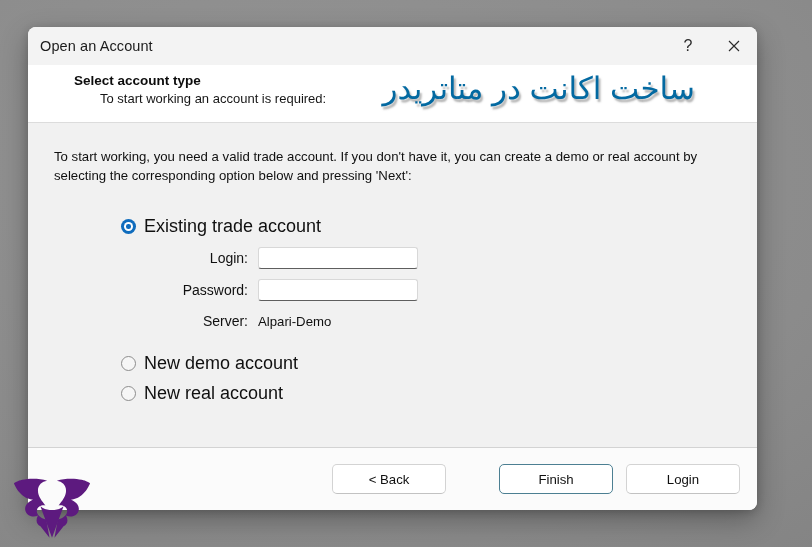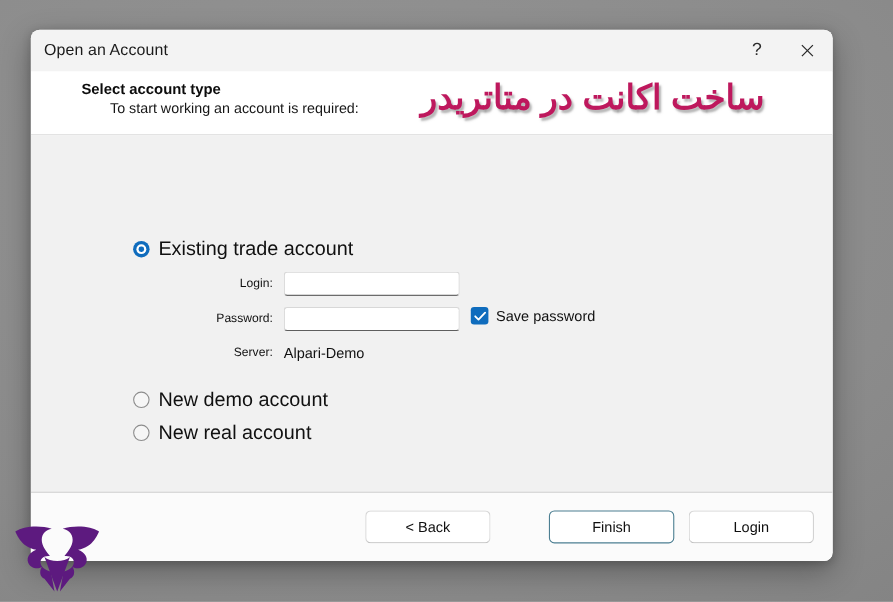--- a/index.html
+++ b/index.html
@@ -99,22 +99,22 @@
     top: 26px;
     font-size: 13px;
     color: #161616;
     white-space: nowrap;
   }
   #farsi-overlay {
     position: absolute;
     right: 62px;
     top: 3px;
     font-size: 31px;
-    font-weight: bold;
-    color: #be185d;
+    font-weight: normal;
+    color: #0369a1;
     direction: rtl;
     white-space: nowrap;
     line-height: 1.35;
     text-shadow: 2px 3px 2px rgba(120,120,120,0.55);
     letter-spacing: -0.5px;
   }
 
   
   #dialog-body {
     flex: 1 1 auto;
@@ -191,21 +191,21 @@
     display: flex;
     align-items: center;
   }
   #field-login    { left: 140px; top: 124px; }
   #field-password { left: 140px; top: 156px; }
   #field-server   { left: 140px; top: 190px; }
 
   .field-label {
     width: 80px;
     text-align: right;
-    font-size: 11px;
+    font-size: 14px;
     color: #101010;
     padding-right: 10px;
     white-space: nowrap;
   }
   .text-input {
     width: 160px;
     height: 22px;
     box-sizing: border-box;
     background: #ffffff;
     border: 1px solid #d8d8d8;
@@ -311,44 +311,37 @@
   </div>
 
   <div id="header-strip">
     <div id="header-heading">Select account type</div>
     <div id="header-subheading">To start working an account is required:</div>
     <div id="farsi-overlay">ساخت اکانت در متاتریدر</div>
   </div>
 
   <div id="dialog-body">
 
+    <div id="intro-paragraph">To start working, you need a valid trade account. If you don't have it, you can create a demo or real account by selecting the corresponding option below and pressing 'Next':</div>
 
     <div class="option-row" id="option-existing">
       <span class="radio on"></span>
       <span class="option-label">Existing trade account</span>
     </div>
 
     <div class="field-row" id="field-login">
       <span class="field-label">Login:</span>
       <input class="text-input" type="text" value="" style="">
     </div>
 
     <div class="field-row" id="field-password">
       <span class="field-label">Password:</span>
       <input class="text-input" type="password" value="" style="">
     </div>
 
-    <div id="save-password-row">
-      <span id="save-password-box">
-        <svg width="11" height="9" viewBox="0 0 11 9" aria-hidden="true">
-          <path d="M1 4.6 L4 7.5 L10 1.2" stroke="#ffffff" stroke-width="1.7" fill="none" stroke-linecap="round" stroke-linejoin="round"></path>
-        </svg>
-      </span>
-      <span id="save-password-label">Save password</span>
-    </div>
 
     <div class="field-row" id="field-server">
       <span class="field-label">Server:</span>
       <span id="server-value">Alpari-Demo</span>
     </div>
 
     <div class="option-row" id="option-demo">
       <span class="radio off"></span>
       <span class="option-label">New demo account</span>
     </div>

